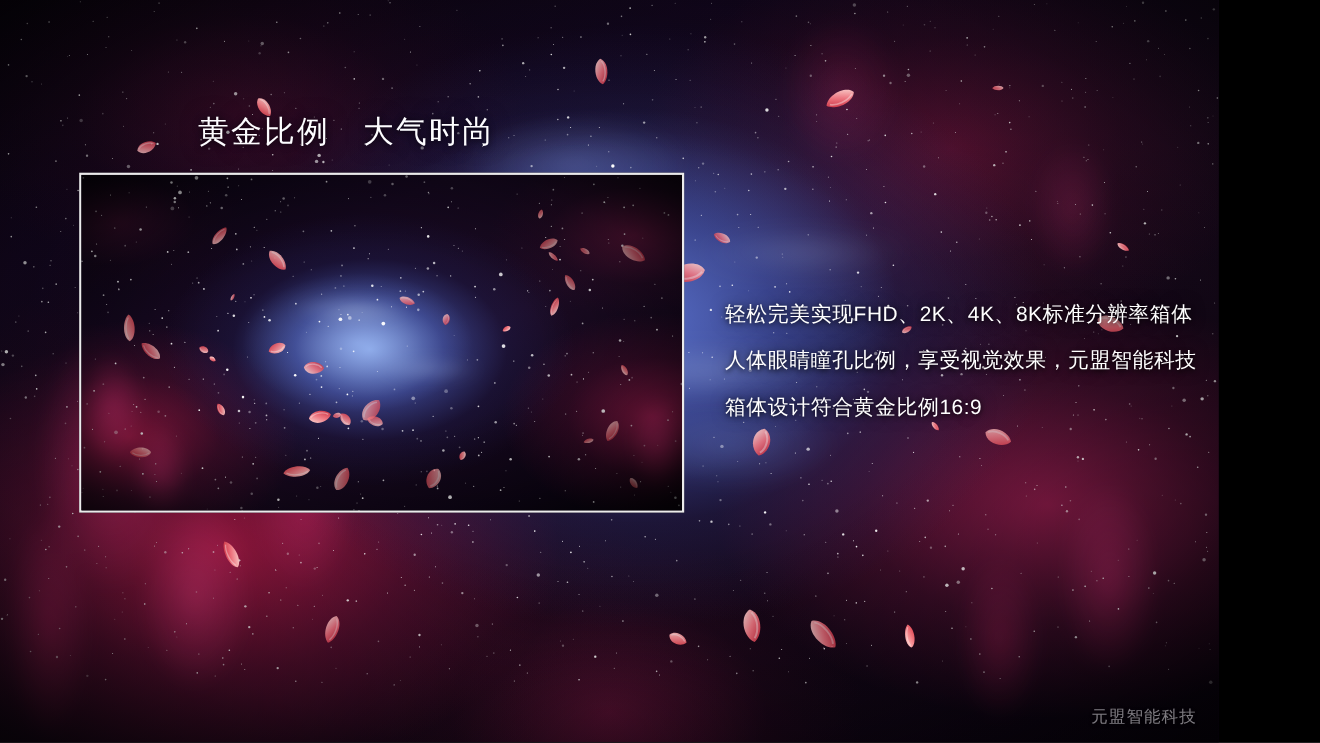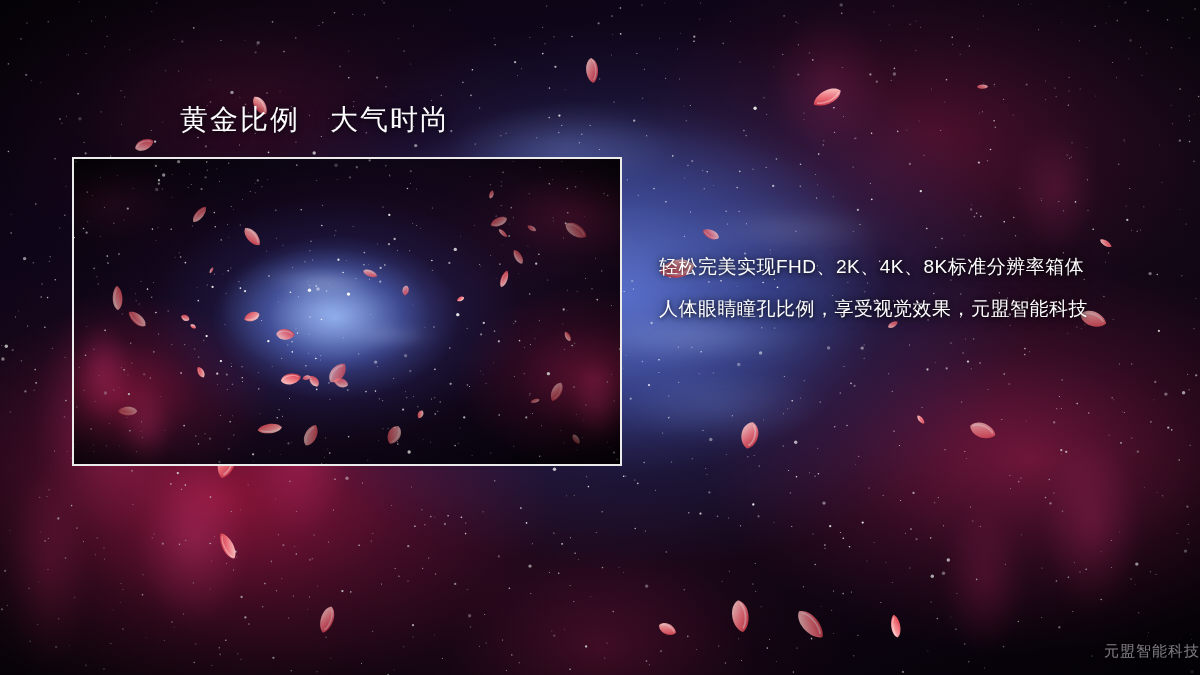--- a/index.html
+++ b/index.html
@@ -2,21 +2,21 @@
 <html lang="zh"><head>
 <meta charset="utf-8">
 <title>黄金比例 大气时尚</title>
 <style>
   html,body{margin:0;padding:0;background:#000;}
   body{
     font-family:"Liberation Sans","DejaVu Sans",sans-serif;
   }
   #slide{
     position:relative;
-    width:1200px;height:675px;
+    width:1108px;height:675px;
     overflow:hidden;
     background:#05020a;
     user-select:none;
   }
 
   
   .bg-layer{position:absolute;inset:0;pointer-events:none;}
 
   .bg-base{
     background:
@@ -110,34 +110,34 @@
     left:180px;top:101px;
     font-size:28px;
     letter-spacing:2px;
     color:#fdfdff;
     text-shadow:0 1px 6px rgba(0,0,0,.75),0 0 18px rgba(10,6,30,.6);
     white-space:pre;
     font-weight:400;
   }
   #body-copy{
     position:absolute;
-    left:659px;top:246px;
+    left:659px;top:266px;
     width:520px;
   }
   #body-copy .line{
     font-size:19px;
     line-height:42px;
     color:#fff;
     letter-spacing:.5px;
     text-shadow:0 1px 5px rgba(0,0,0,.85),0 0 14px rgba(0,0,0,.55);
     white-space:nowrap;
   }
   #watermark{
     position:absolute;
-    right:0;bottom:14px;
+    right:20px;bottom:14px;
     font-size:15px;
     letter-spacing:1px;
     color:rgba(226,222,230,0.55);
     text-shadow:0 1px 3px rgba(0,0,0,.6);
     margin-left:15px;
   }
 </style>
 </head>
 <body>
 
@@ -1993,17 +1993,18 @@
         </g>
     </svg>
     <div class="pv-layer pv-vig"></div>
   </div>
 
   <div id="headline">黄金比例　大气时尚</div>
 
   <div id="body-copy">
     <div class="line">轻松完美实现FHD、2K、4K、8K标准分辨率箱体</div>
     <div class="line">人体眼睛瞳孔比例，享受视觉效果，元盟智能科技</div>
+    <div class="line">箱体设计符合黄金比例16:9</div>
   </div>
 
   <div id="watermark">元盟智能科技</div>
 
 </div>
 
 </body></html>

